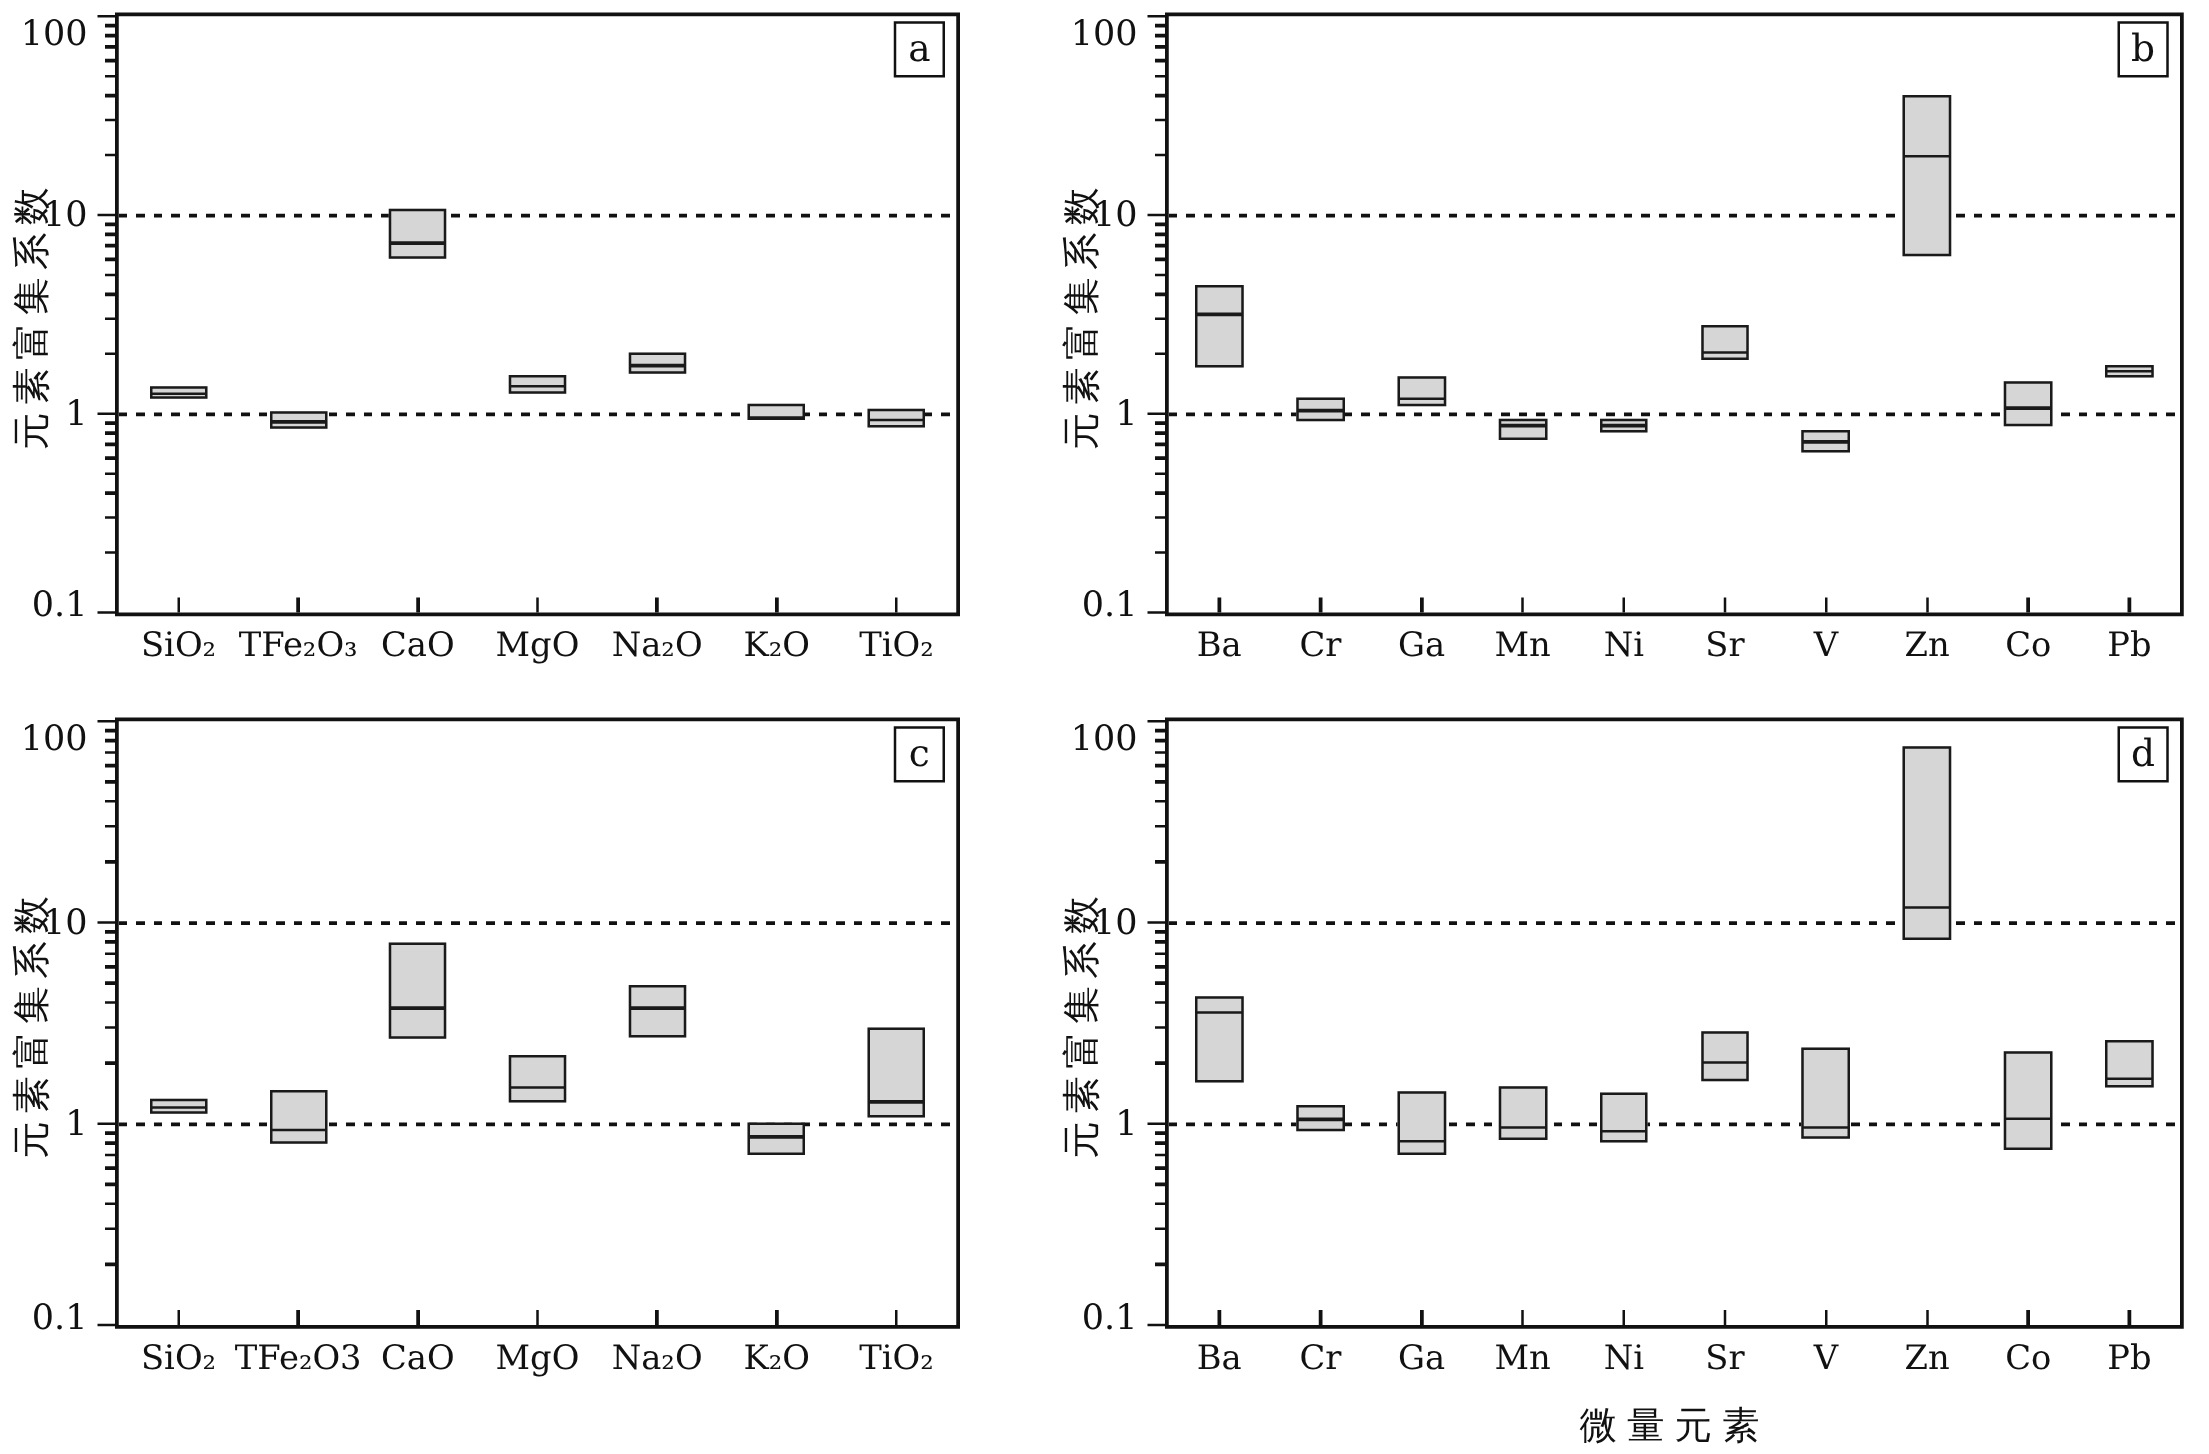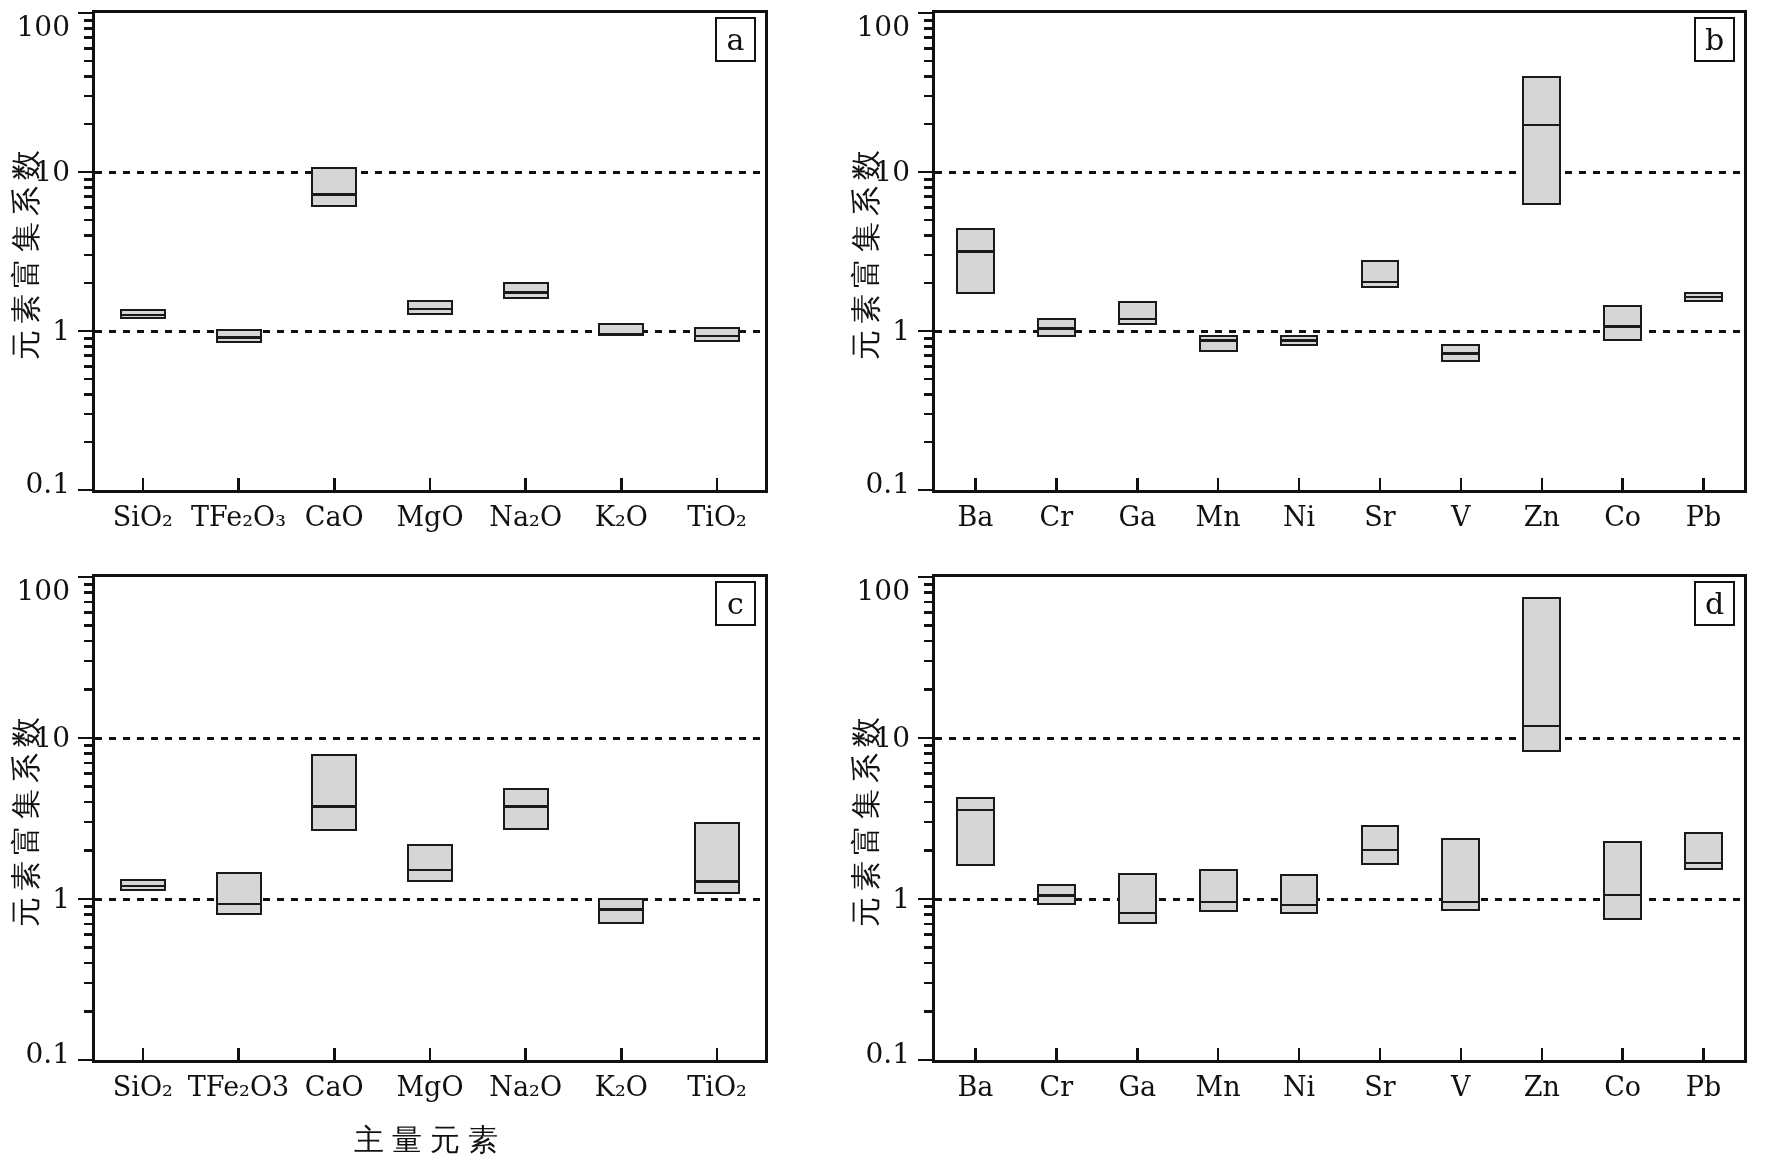--- a/index.html
+++ b/index.html
@@ -252,21 +252,20 @@
         </div>
         <div class="xtick" style="height: 12px; left: 525.179px;"></div>
         <div class="bplot" style="left: 503.457px; top: 320.615px; width: 45.9429px; height: 26.3238px;">
           <div class="median" style="top: 8.62203px;"></div>
         </div>
         <div class="xtick" style="height: 12px; left: 620.893px;"></div>
         <div class="bplot" style="left: 599.171px; top: 245.183px; width: 45.9429px; height: 72.0857px;">
           <div class="median" style="top: 55.9716px;"></div>
         </div>
       </div>
-    <div class="x-axis-title">主量元素</div>
   <div class="ytick" style="width: 14px; left: 78px; top: 11.75px;"></div>
       <div class="ytick-label" style="left: -2px; top: 13px;">100</div>
       <div class="ytick" style="width: 14px; left: 78px; top: 172.75px;"></div>
       <div class="ytick-label" style="left: -2px; top: 160px;">10</div>
       <div class="ytick" style="width: 14px; left: 78px; top: 333.75px;"></div>
       <div class="ytick-label" style="left: -2px; top: 321px;">1</div>
       <div class="ytick" style="width: 14px; left: 78px; top: 494.75px;"></div>
       <div class="ytick-label" style="left: -2px; top: 476px;">0.1</div>
       <div class="ytick" style="width: 8px; left: 84px; top: 124.284px;"></div>
       <div class="ytick" style="width: 8px; left: 84px; top: 95.9335px;"></div>
@@ -343,20 +342,21 @@
         </div>
         <div class="xtick" style="height: 12px; left: 686.4px;"></div>
         <div class="bplot" style="left: 668.234px; top: 263.762px; width: 38.832px; height: 79.2919px;">
           <div class="median" style="top: 51.0074px;"></div>
         </div>
         <div class="xtick" style="height: 12px; left: 767.3px;"></div>
         <div class="bplot" style="left: 749.134px; top: 255.189px; width: 38.832px; height: 37.9954px;">
           <div class="median" style="top: 27.6209px;"></div>
         </div>
       </div>
+    <div class="x-axis-title">微量元素</div>
   <div class="ytick" style="width: 14px; left: 68px; top: 11.75px;"></div>
       <div class="ytick-label" style="left: -12px; top: 13px;">100</div>
       <div class="ytick" style="width: 14px; left: 68px; top: 172.75px;"></div>
       <div class="ytick-label" style="left: -12px; top: 160px;">10</div>
       <div class="ytick" style="width: 14px; left: 68px; top: 333.75px;"></div>
       <div class="ytick-label" style="left: -12px; top: 321px;">1</div>
       <div class="ytick" style="width: 14px; left: 68px; top: 494.75px;"></div>
       <div class="ytick-label" style="left: -12px; top: 476px;">0.1</div>
       <div class="ytick" style="width: 8px; left: 74px; top: 124.284px;"></div>
       <div class="ytick" style="width: 8px; left: 74px; top: 95.9335px;"></div>

